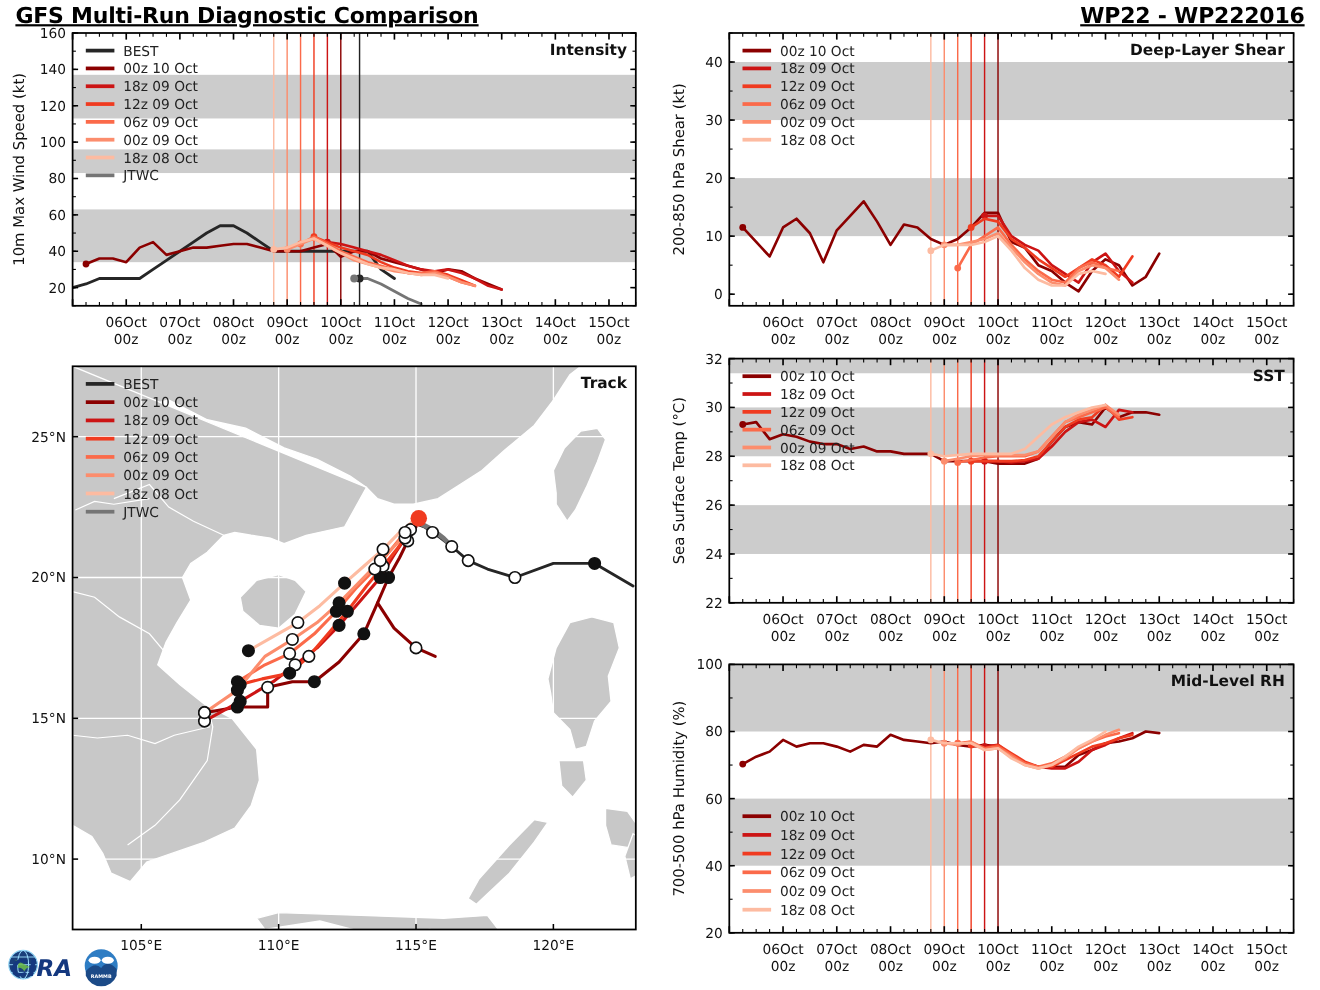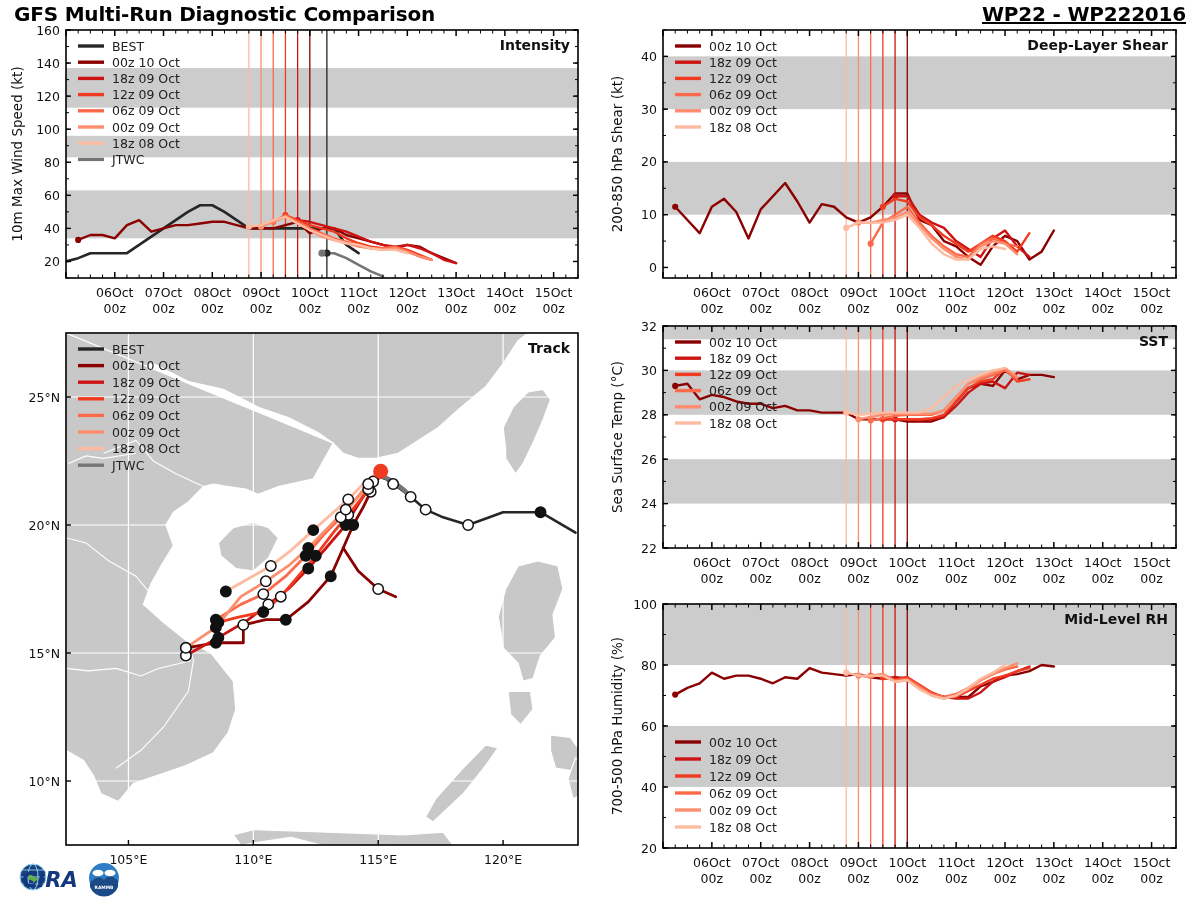--- a/index.html
+++ b/index.html
@@ -8,21 +8,21 @@
   .ttl{font-weight:bold;font-size:20px;letter-spacing:-0.2px;}
   svg{display:block;overflow:visible;}
   .legtxt{font-size:12.5px;fill:#222;font-family:"DejaVu Sans","Liberation Sans",sans-serif;}
   .ticktxt{font-size:12.5px;fill:#111;font-family:"DejaVu Sans","Liberation Sans",sans-serif;}
   .ptag{font-size:14px;font-weight:bold;fill:#111;font-family:"DejaVu Sans","Liberation Sans",sans-serif;}
   .ylabel{font-size:13.5px;fill:#111;font-family:"DejaVu Sans","Liberation Sans",sans-serif;}
 </style>
 </head>
 <body>
 
-<div class="abs ttl" style="left:14px;top:2px;">GFS Multi-Run Diagnostic Comparison</div>
+<div class="abs ttl" style="left:14px;top:2px;text-decoration:underline;">GFS Multi-Run Diagnostic Comparison</div>
 <div class="abs ttl" style="right:14px;top:2px;text-decoration:underline;">WP22 - WP222016</div>
 
 <svg class="abs" id="fig" style="left:0;top:0;" width="1200" height="900">
     <g>
       <defs>
         <clipPath id="clip-intensity">
           <rect x="66" y="30" width="512" height="248"></rect>
         </clipPath>
       </defs>
       <rect x="66" y="30" width="512" height="248" fill="#fff"></rect>
@@ -937,21 +937,21 @@
         <line x1="78" y1="432" x2="104" y2="432" stroke="#FC8D6D" stroke-width="3.4"></line>
         <text x="112" y="436.6" class="legtxt" text-anchor="start">00z 09 Oct</text>
         <line x1="78" y1="448.6" x2="104" y2="448.6" stroke="#FDBBA1" stroke-width="3.4"></line>
         <text x="112" y="453.20000000000005" class="legtxt" text-anchor="start">18z 08 Oct</text>
         <line x1="78" y1="465.20000000000005" x2="104" y2="465.20000000000005" stroke="#757575" stroke-width="3.4"></line>
         <text x="112" y="469.80000000000007" class="legtxt" text-anchor="start">JTWC</text>
       </g>
     </g>
   </svg>
 
-<div class="abs" style="left:16px;top:856px;width:120px;height:42px;">
+<div class="abs" style="left:4px;top:856px;width:120px;height:42px;">
   <svg width="120" height="42" viewBox="0 0 120 42">
     <g>
       <circle cx="17" cy="21" r="13" fill="#1a3f7a"></circle>
       <circle cx="17" cy="21" r="13" fill="none" stroke="#8fd3f4" stroke-width="1"></circle>
       <ellipse cx="17" cy="21" rx="5" ry="13" fill="none" stroke="#9fe0ff" stroke-width="0.9"></ellipse>
       <path d="M4 21 H30 M6 14 H28 M6 28 H28" stroke="#9fe0ff" stroke-width="0.8" fill="none"></path>
       <path d="M9 16 q5 3 3 8 q4 -1 6 3 q3 -5 7 -3" fill="#6fbf4a" opacity="0.85"></path>
     </g>
     <text x="6" y="31" font-family="DejaVu Sans, sans-serif" font-size="21" font-weight="bold" font-style="italic" fill="#14387f">CIRA</text>
     <g>

